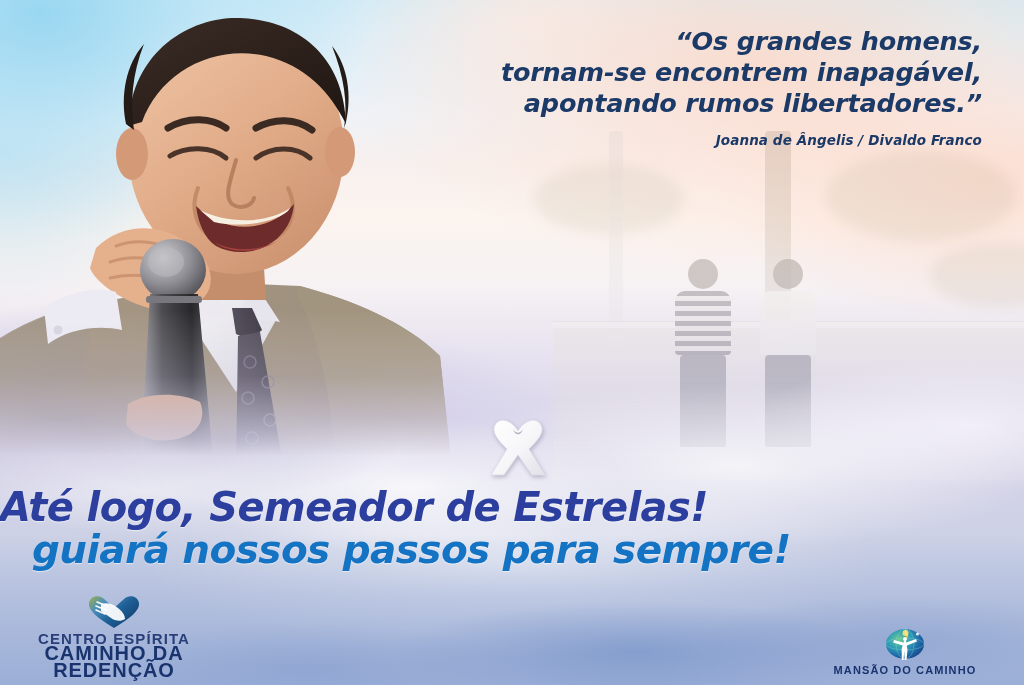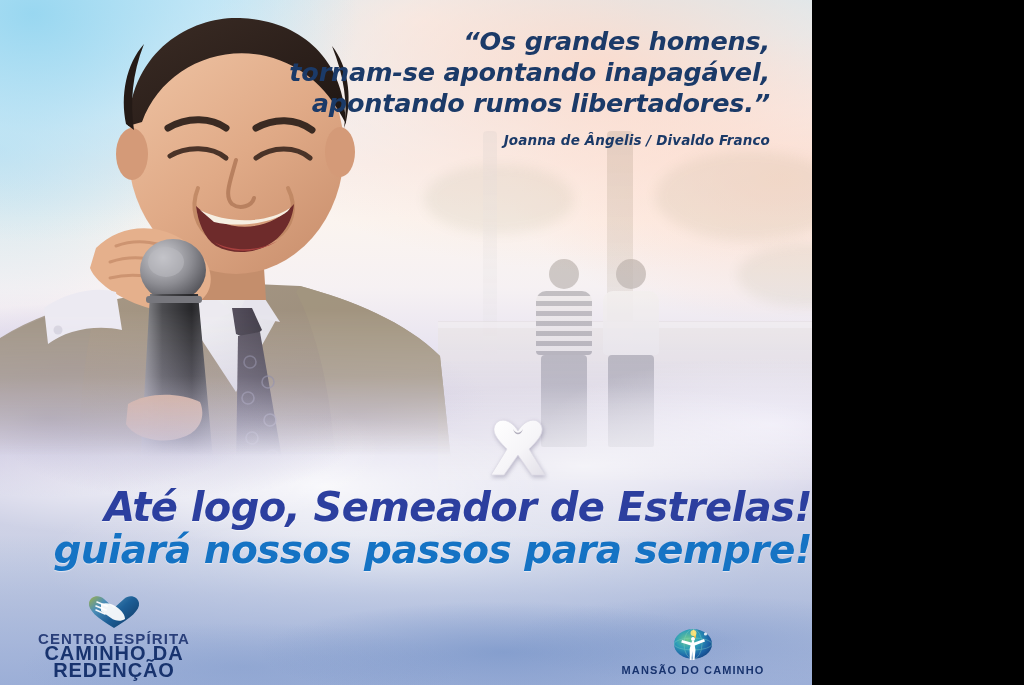--- a/index.html
+++ b/index.html
@@ -7,21 +7,21 @@
     margin: 0;
     padding: 0;
     background: #000;
   }
   body {
     font-family: "Liberation Sans", sans-serif;
   }
 
   #poster {
     position: relative;
-    width: 812px;
+    width: 1024px;
     height: 685px;
     overflow: hidden;
     background: #fde047;
   }
 
   
   .bg-layer {
     position: absolute;
     inset: 0;
     pointer-events: none;
@@ -210,21 +210,21 @@
     filter: drop-shadow(1px 2px 2px rgba(90,84,120,0.35));
   }
   .ribbon svg { display: block; width: 100%; height: 100%; }
 
   
   .headline {
     position: absolute;
     left: 0;
     right: 0;
     top: 487px;
-    text-align: right;
+    text-align: left;
   }
   .headline-line {
     font-family: "DejaVu Sans", sans-serif;
     font-style: italic;
     font-weight: bold;
     letter-spacing: -0.6px;
     white-space: nowrap;
   }
   .hl1 {
     font-size: 40px;
@@ -422,21 +422,21 @@
       <path d="M 128 404 C 148 392, 178 392, 200 402 C 206 416, 200 430, 186 436
                C 162 446, 134 438, 126 424 Z" fill="#ddaa86" opacity="0.95"></path>
 
       <path d="M 44 308 C 66 292, 96 286, 116 292 L 122 330 C 96 324, 66 330, 48 344 Z" fill="#eceaf2"></path>
       <circle cx="58" cy="330" r="4.5" fill="#d7d5e0"></circle>
     </svg>
   </div>
 
   <div class="quote">
     <div class="quote-line">“Os grandes homens,</div>
-    <div class="quote-line">tornam-se apontando inapagável,</div>
+    <div class="quote-line">tornam-se encontrem inapagável,</div>
     <div class="quote-line">apontando rumos libertadores.”</div>
     <div class="quote-attrib">Joanna de Ângelis / Divaldo Franco</div>
   </div>
 
   <div class="ribbon">
     <svg viewBox="0 0 62 72" xmlns="http://www.w3.org/2000/svg" aria-hidden="true">
       <defs>
         <linearGradient id="ribG" x1="0" y1="0" x2="1" y2="1">
           <stop offset="0%" stop-color="#ffffff"></stop>
           <stop offset="55%" stop-color="#f6f5f8"></stop>

